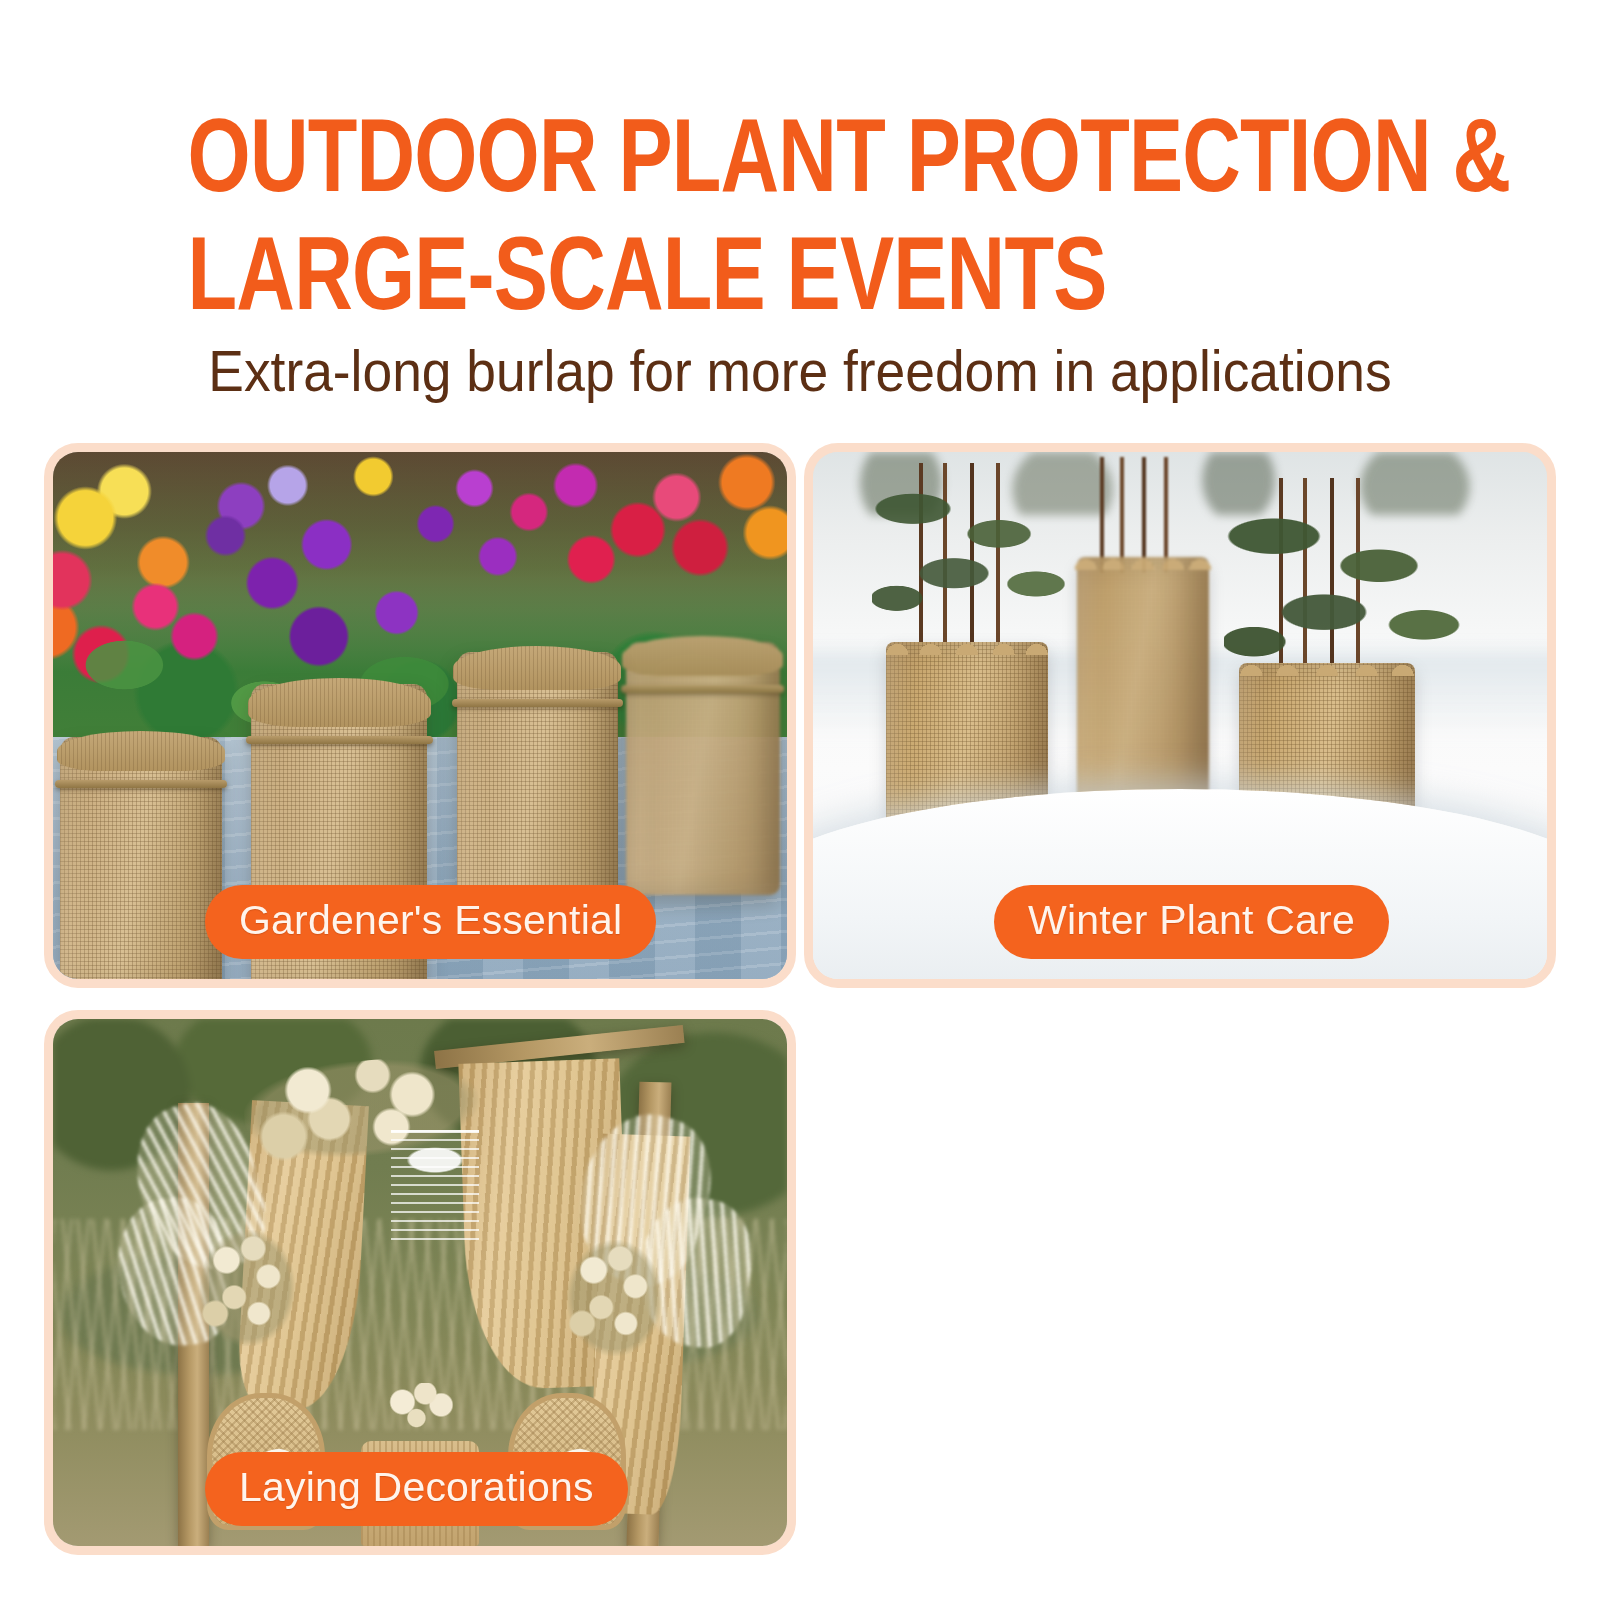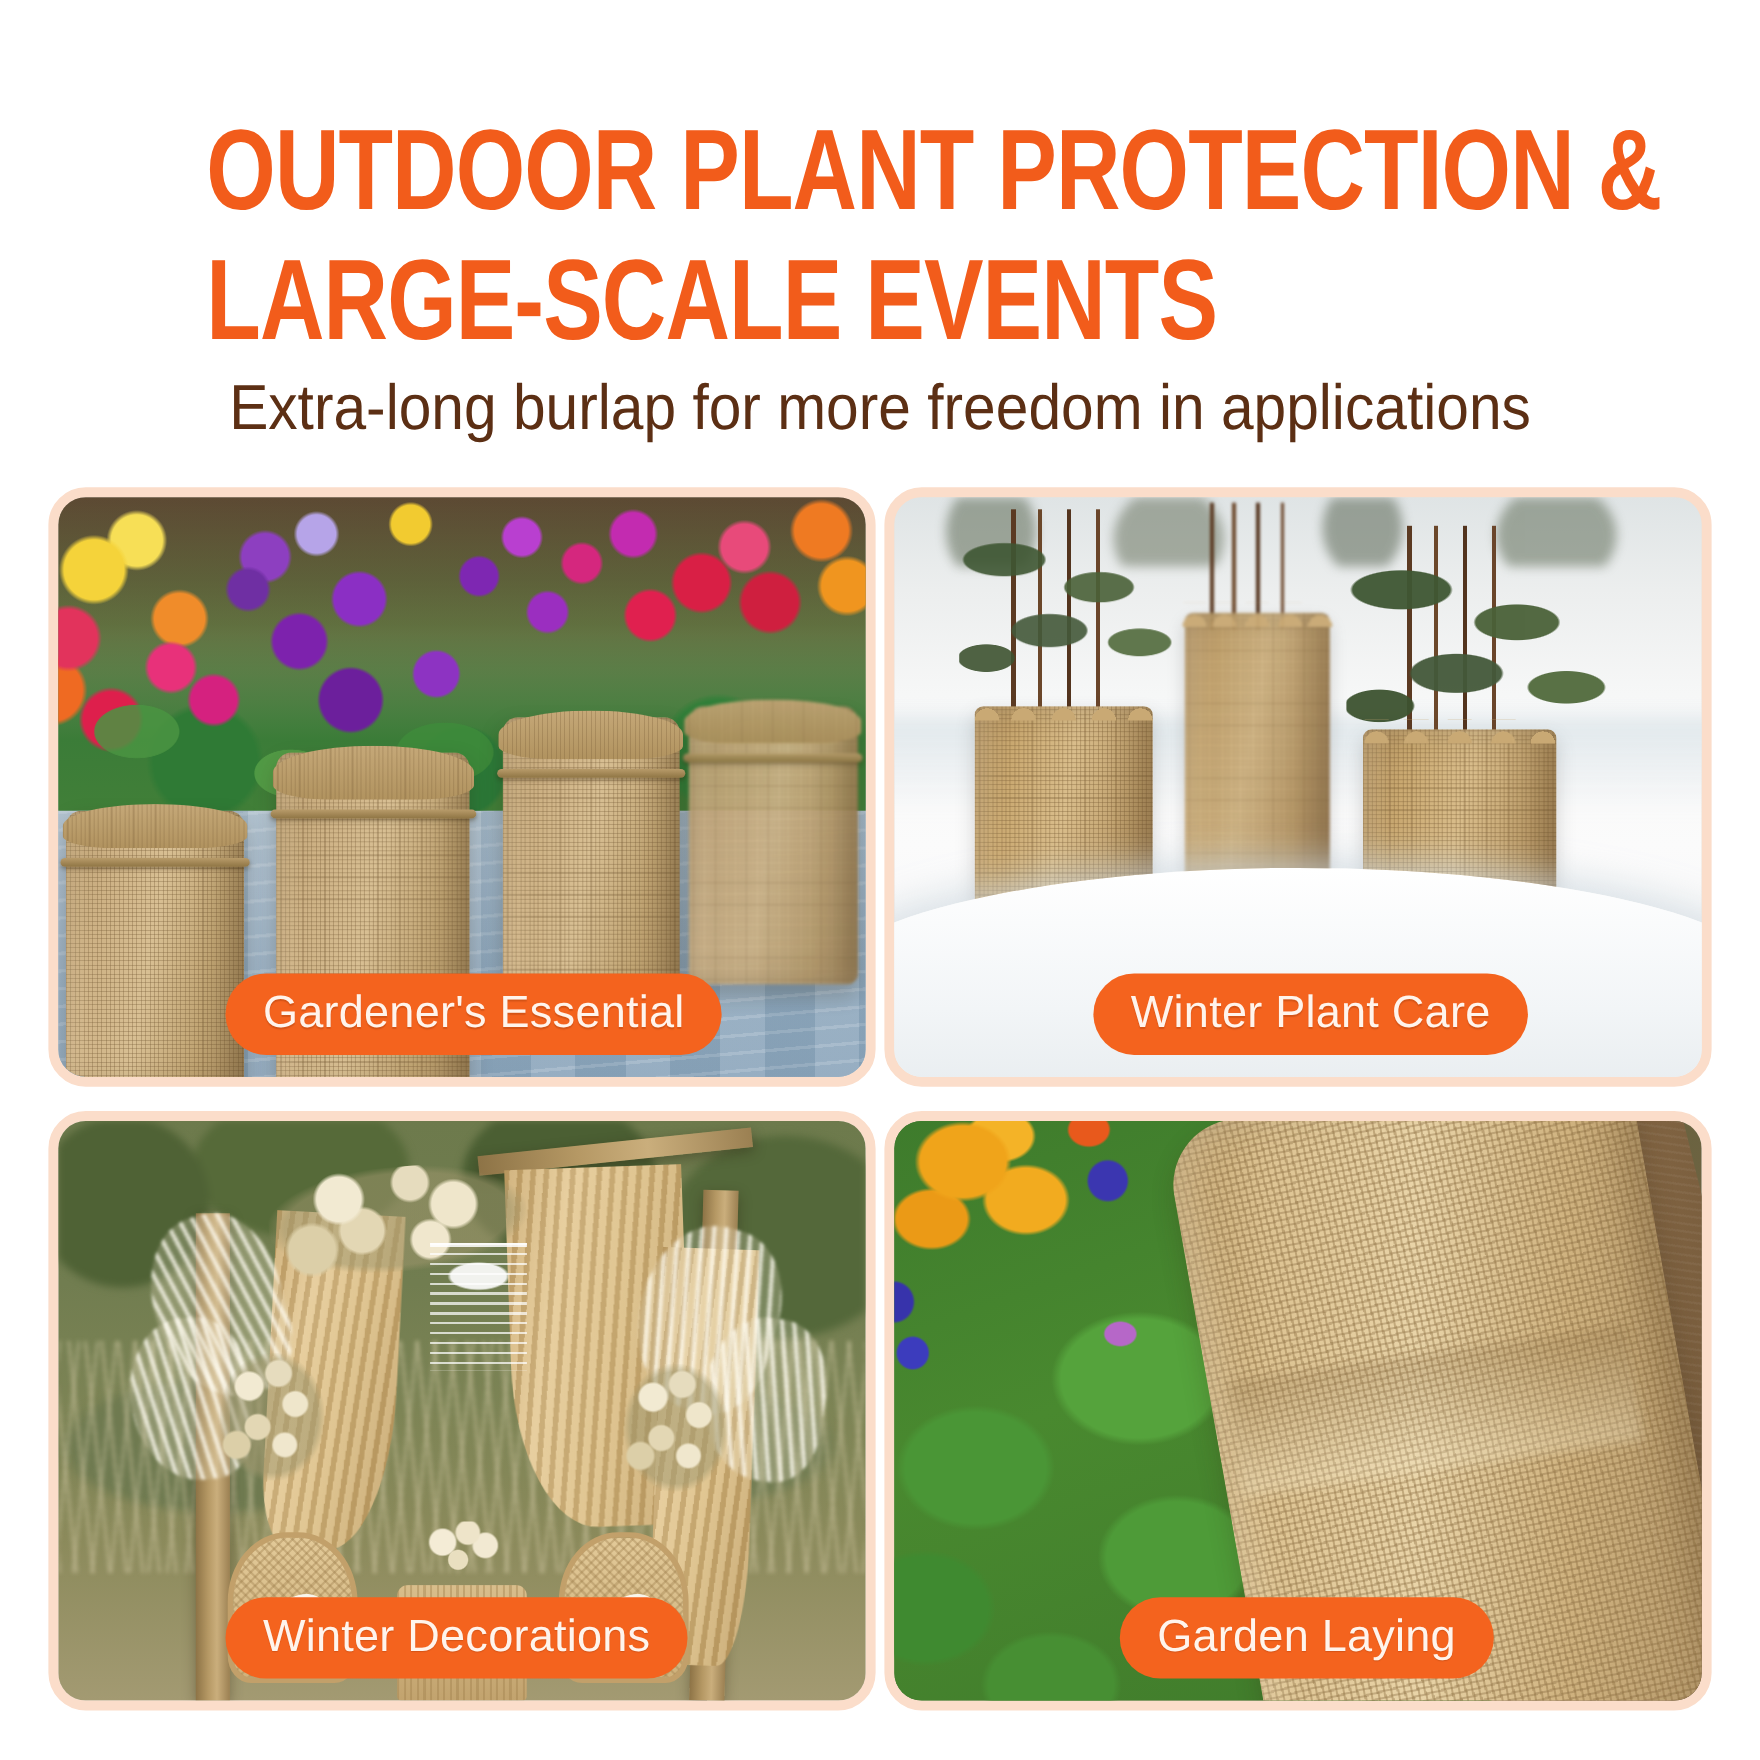--- a/index.html
+++ b/index.html
@@ -462,28 +462,18 @@
         <div class="chandelier"></div>
         <div class="driedfl p3-fl-l"></div>
         <div class="driedfl p3-fl-r"></div>
         <div class="p3-chair p3-ch-l"></div>
         <div class="p3-chair p3-ch-r"></div>
         <div class="p3-pillow p3-pi-l"></div>
         <div class="p3-pillow p3-pi-r"></div>
         <div class="p3-vase"></div>
         <div class="p3-table"></div>
       </div>
-      <div class="badge left2">Winter Decorations</div>
+      <div class="badge left2">Laying Decorations</div>
     </div>
 
-    <div class="panel">
-      <div class="scene">
-        <div class="p4-bg"></div>
-        <div class="p4-soil"></div>
-        <div class="p4-plants"></div>
-        <div class="p4-burlap"></div>
-        <div class="p4-fold"></div>
-      </div>
-      <div class="badge mid2">Garden Laying</div>
-    </div>
 
   </div>
 </div>
 
 </body></html>

